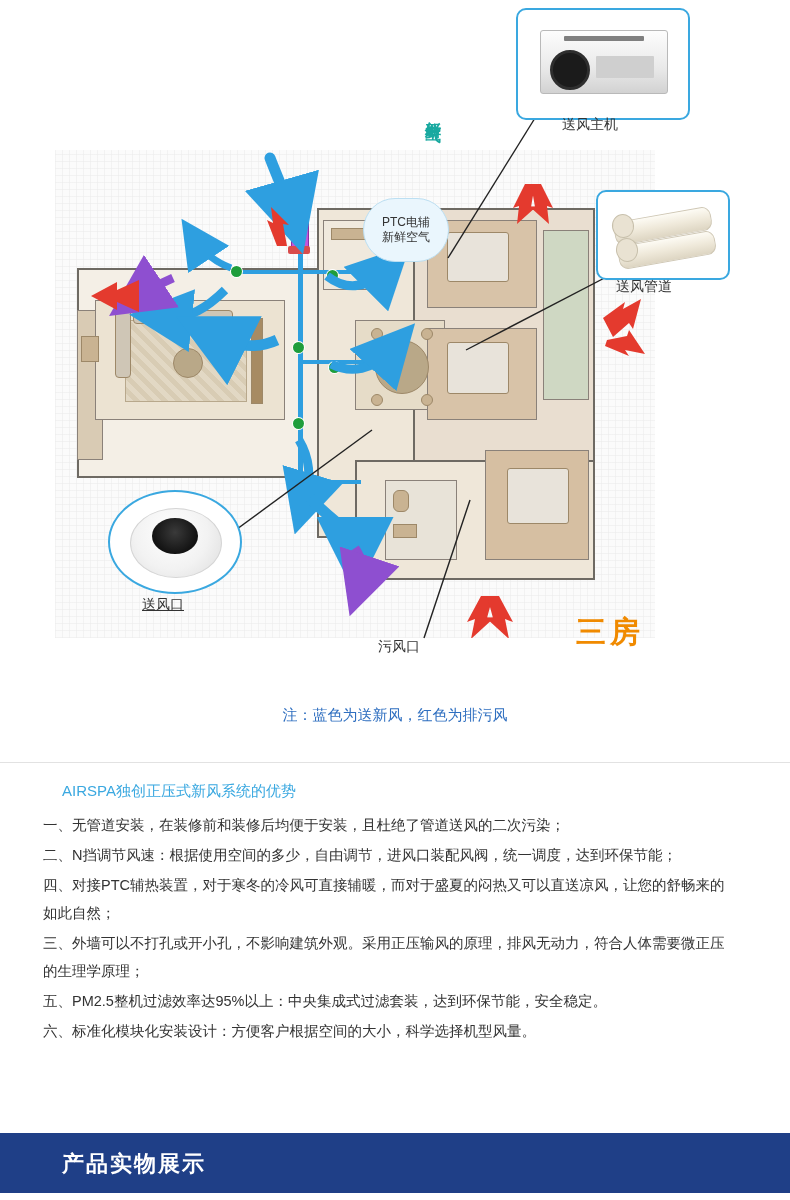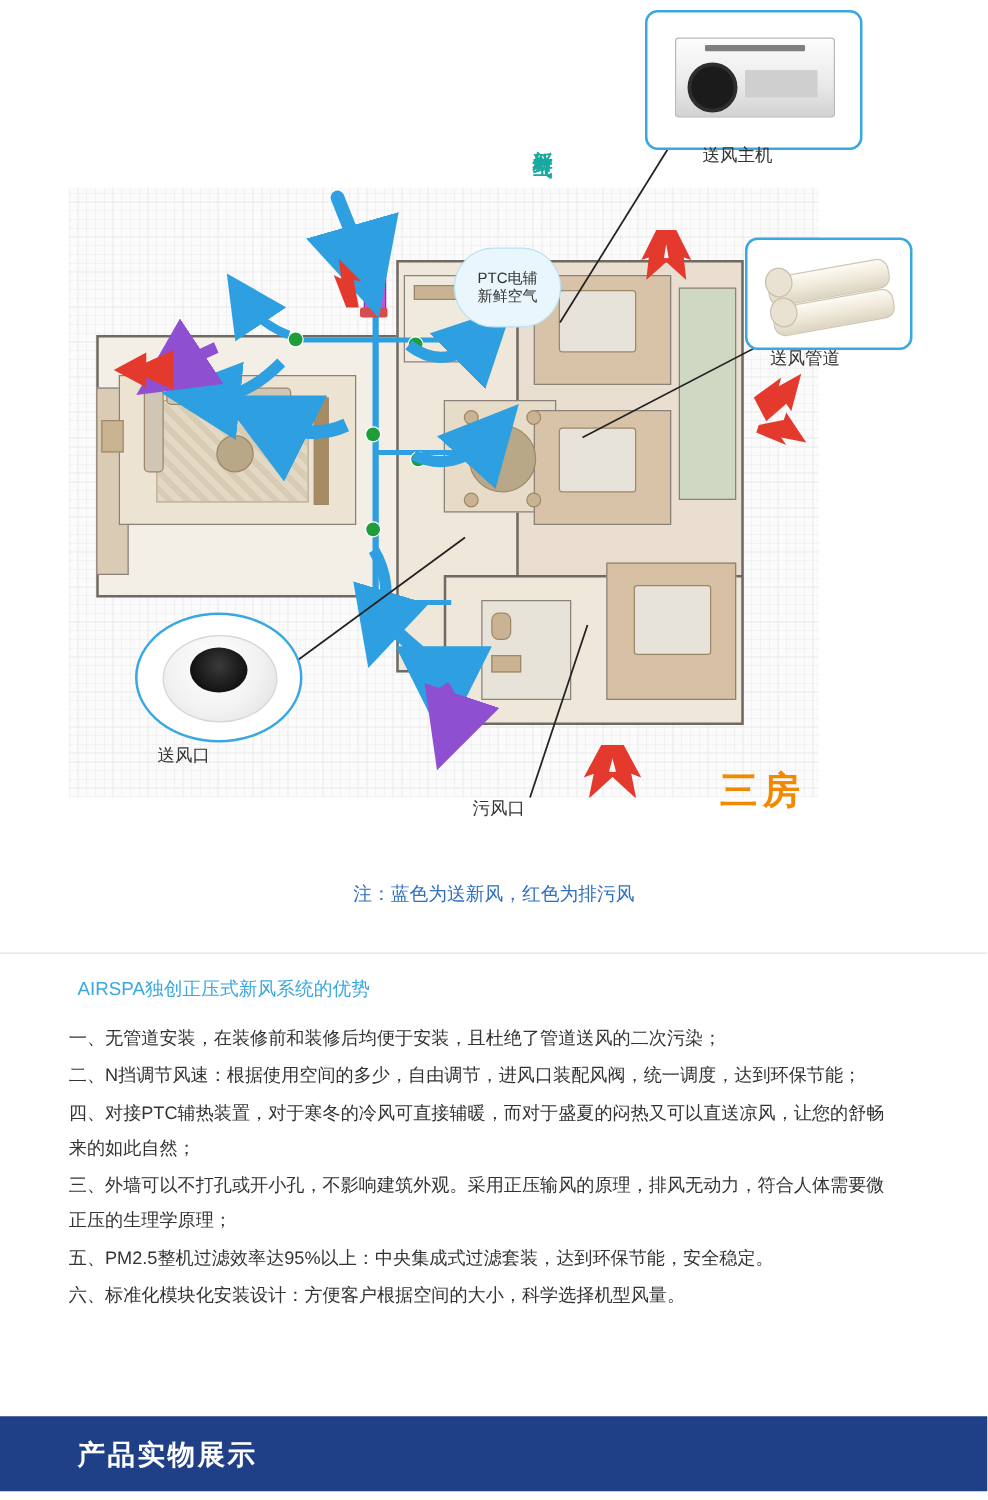--- a/index.html
+++ b/index.html
@@ -226,21 +226,21 @@
     left: 0;
     top: 782px;
     width: 790px;
   }
   .adv-title {
     color: #3aa8e0;
     font-size: 15px;
     margin: 0 0 10px 62px;
   }
   .adv-list {
-    margin: 16px;
+    margin: 4px;
     padding: 0 60px 0 39px;
     list-style: none;
   }
   .adv-list li {
     font-size: 14.5px;
     line-height: 28px;
     color: #333;
     margin-bottom: 2px;
     text-indent: 0;
     padding-left: 0;
@@ -402,21 +402,21 @@
     <div class="pipe-end" style="left:14px; top:22px; width:20px; height:22px; transform:rotate(-10deg);"></div>
     <div class="pipe" style="left:20px; top:46px; width:96px; height:22px; transform:rotate(-10deg);"></div>
     <div class="pipe-end" style="left:18px; top:46px; width:20px; height:22px; transform:rotate(-10deg);"></div>
   </div>
   <div class="callout-caption" style="left:616px; top:278px;">送风管道</div>
 
   <div class="callout round" style="left:108px; top:490px; width:130px; height:100px;">
     <div class="vent-outer" style="left:20px; top:16px; width:90px; height:68px;"></div>
     <div class="vent-inner" style="left:42px; top:26px; width:46px; height:36px;"></div>
   </div>
-  <div class="callout-caption" style="left:126px; top:596px;">送风口</div>
+  <div class="callout-caption" style="left:142px; top:596px;text-decoration:underline;">送风口</div>
 
   <div class="callout-caption" style="left:378px; top:638px;">污风口</div>
 
   <div class="brand-tag" style="left:576px; top:612px;">三房</div>
 
   <div class="note-line">注：蓝色为送新风，红色为排污风</div>
 
   <div class="divider"></div>
 </div>
 

